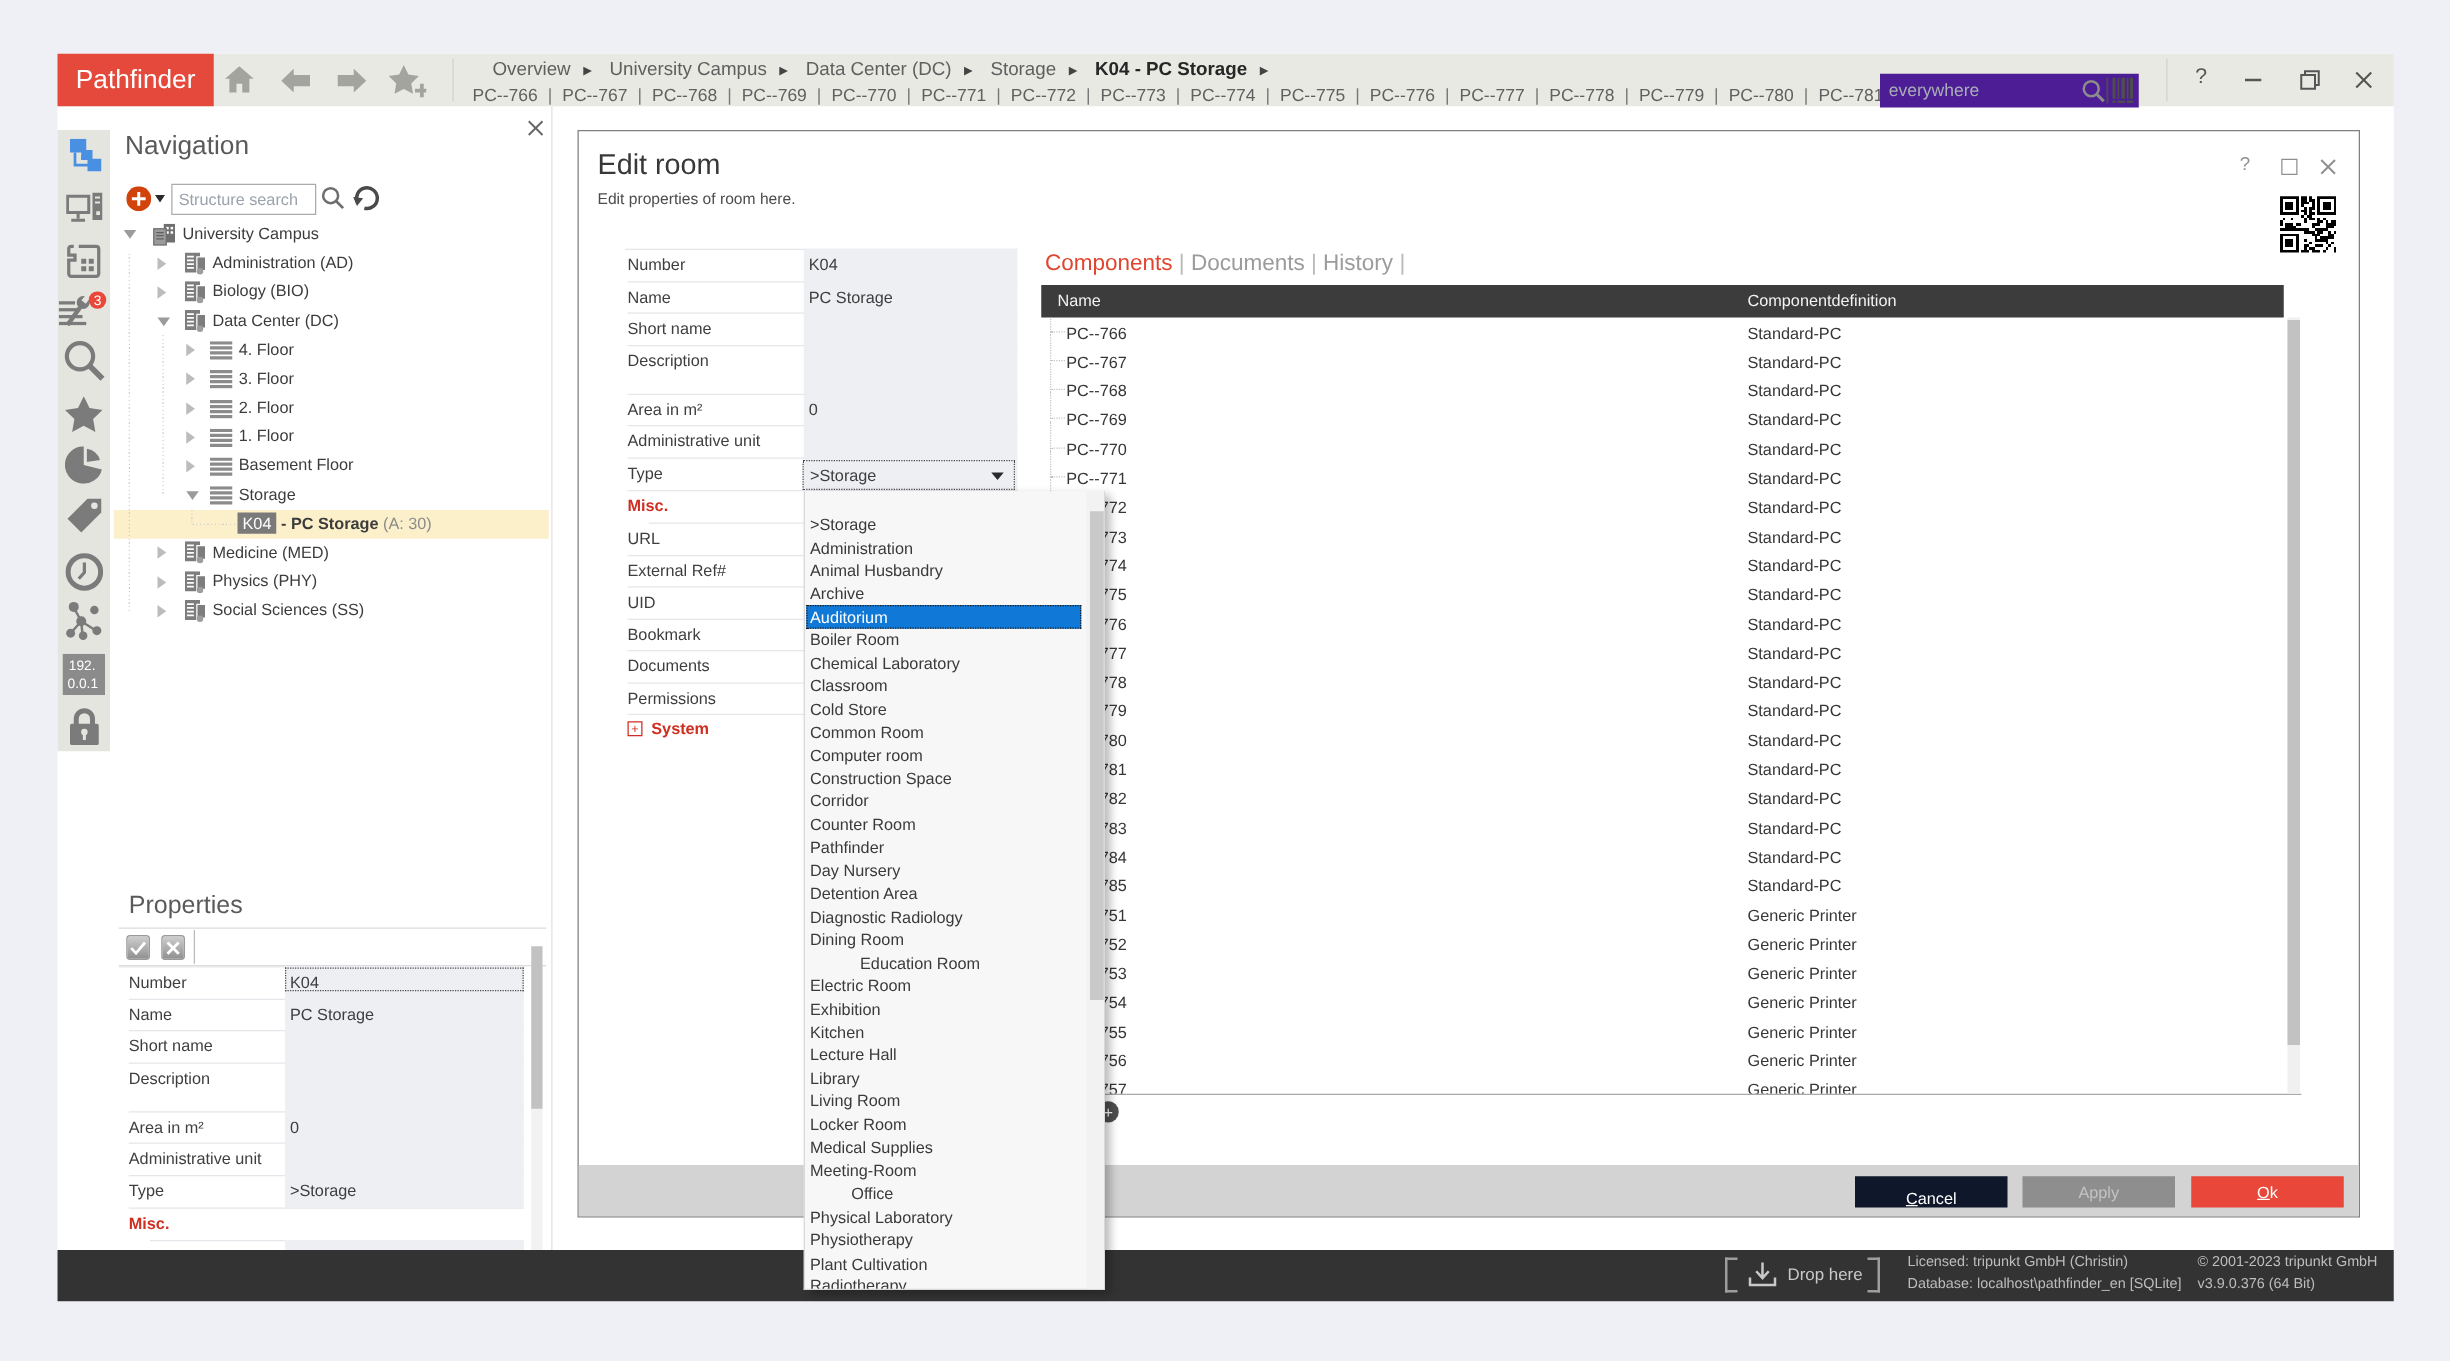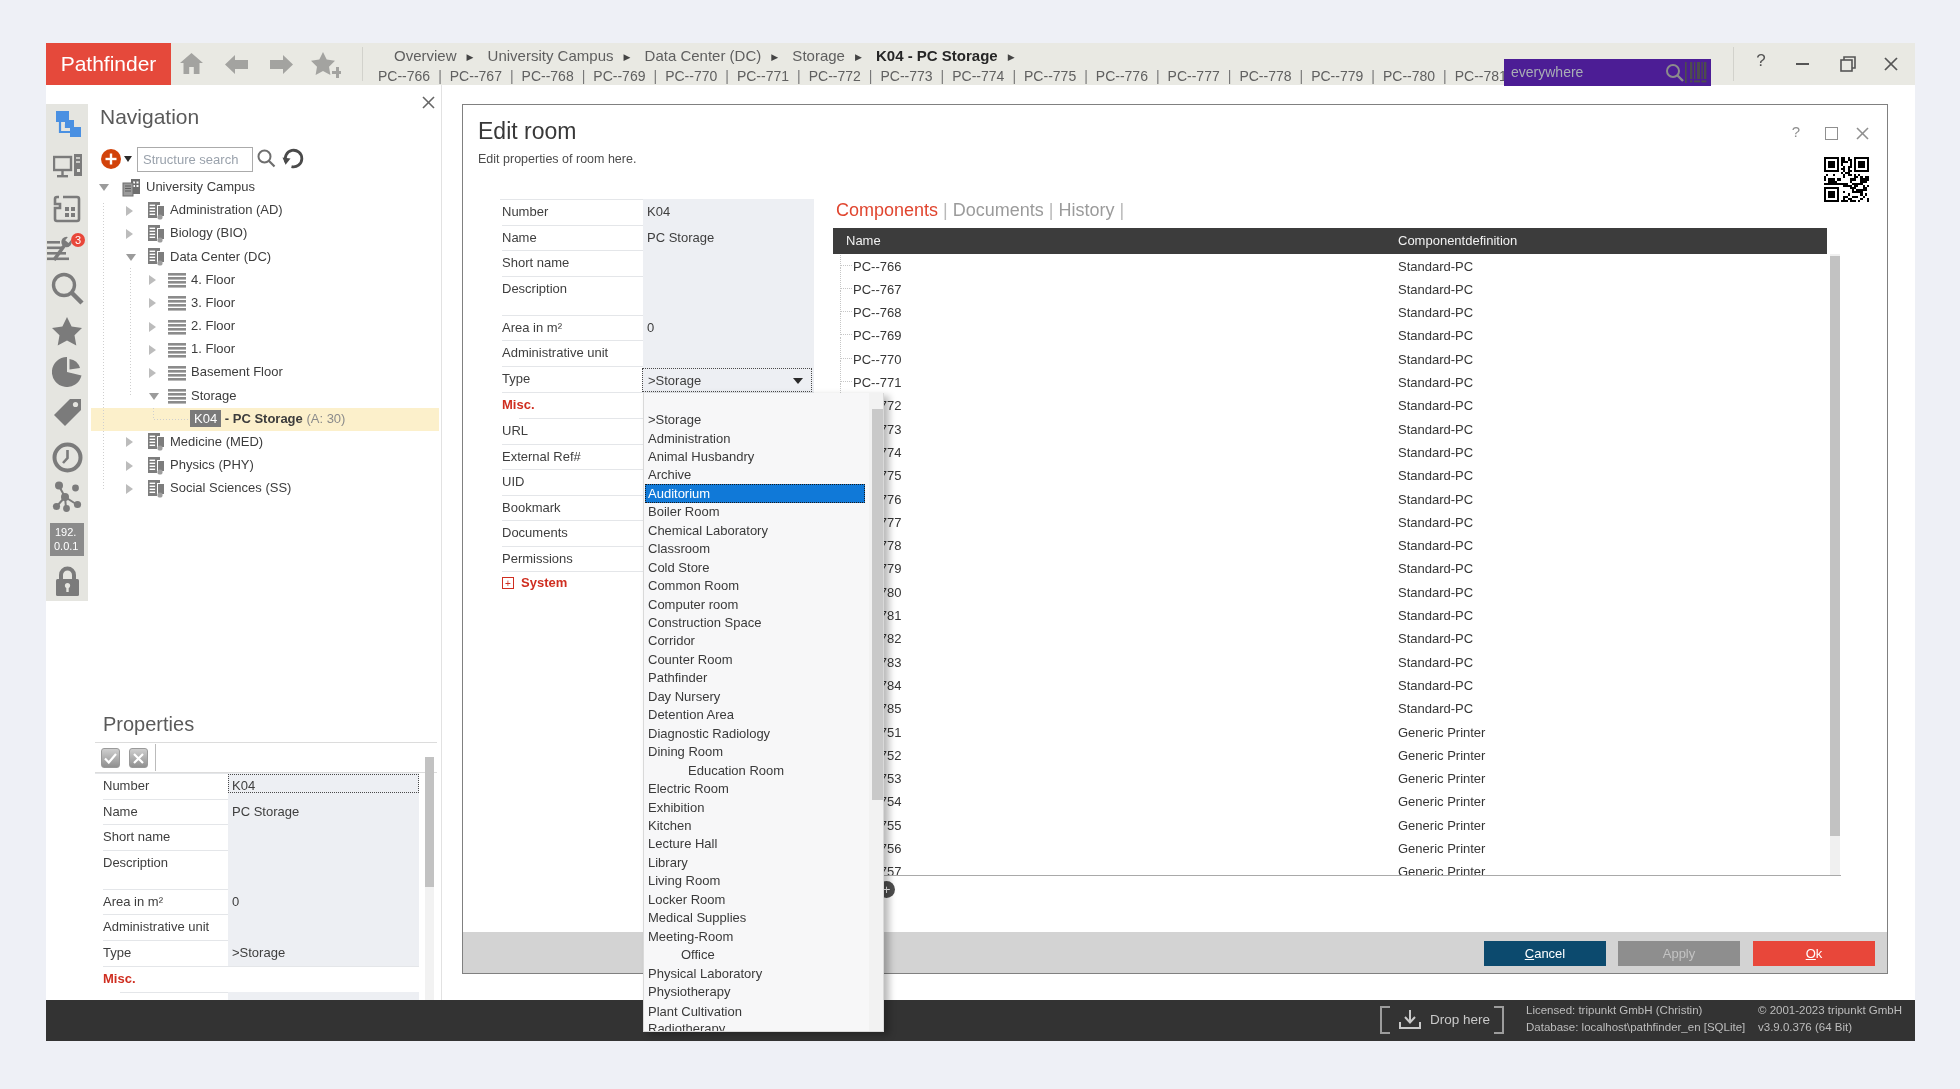--- a/index.html
+++ b/index.html
@@ -741,21 +741,21 @@
       <rect x="8" y="20" width="1" height="1" fill="#000"></rect>
       <rect x="9" y="20" width="1" height="1" fill="#000"></rect>
       <rect x="10" y="20" width="1" height="1" fill="#000"></rect>
       <rect x="12" y="20" width="1" height="1" fill="#000"></rect>
       <rect x="13" y="20" width="1" height="1" fill="#000"></rect>
       <rect x="14" y="20" width="1" height="1" fill="#000"></rect>
       <rect x="16" y="20" width="1" height="1" fill="#000"></rect>
       <rect x="20" y="20" width="1" height="1" fill="#000"></rect>
     </svg>
 <div id="dlgfoot"></div>
-<div class="btn" style="left:1438px;background:#0c4a6e;color:#fff;">
+<div class="btn" style="left:1438px;background:#0f172a;color:#fff;align-items:flex-end;">
       <span><u>C</u>ancel</span>
     </div>
 <div class="btn" style="left:1572px;background:#8e8e8e;color:#c3c3c3;">
       <span>Apply</span>
     </div>
 <div class="btn" style="left:1707px;background:#e8473a;color:#fff;">
       <span><u>O</u>k</span>
     </div>
 <div id="dd">
 <div class="ddi" style="top:17.3px;">&gt;Storage</div>

